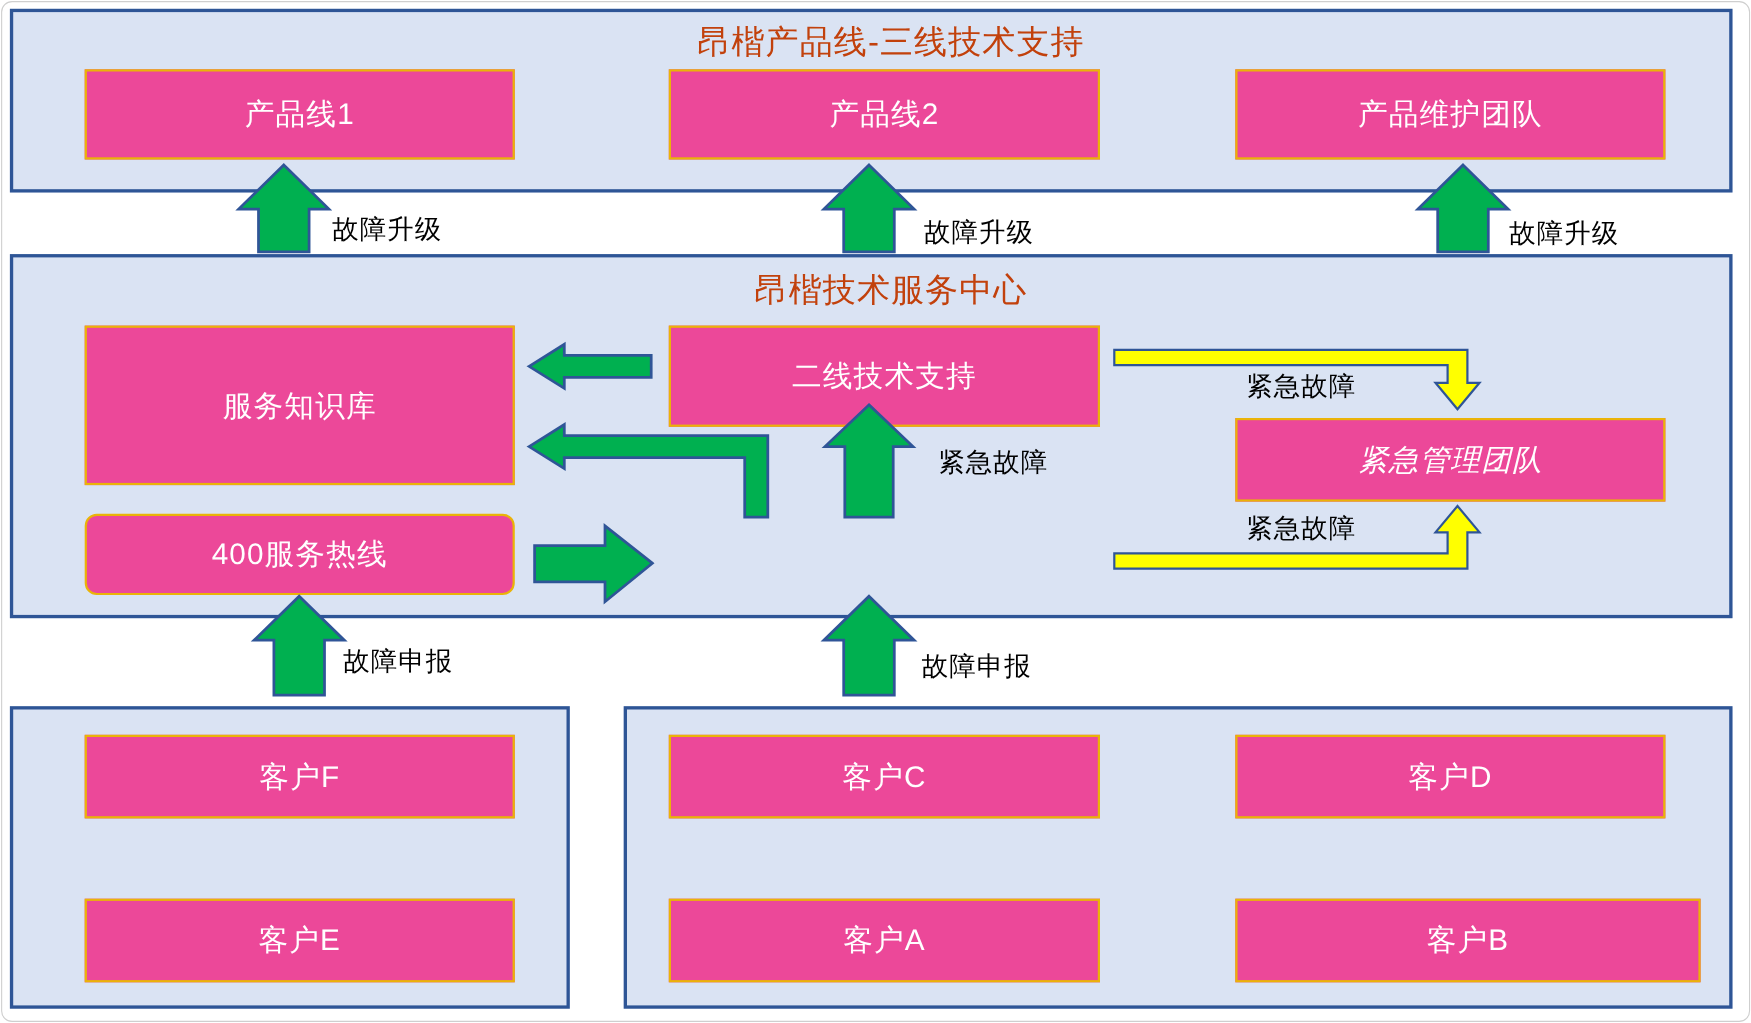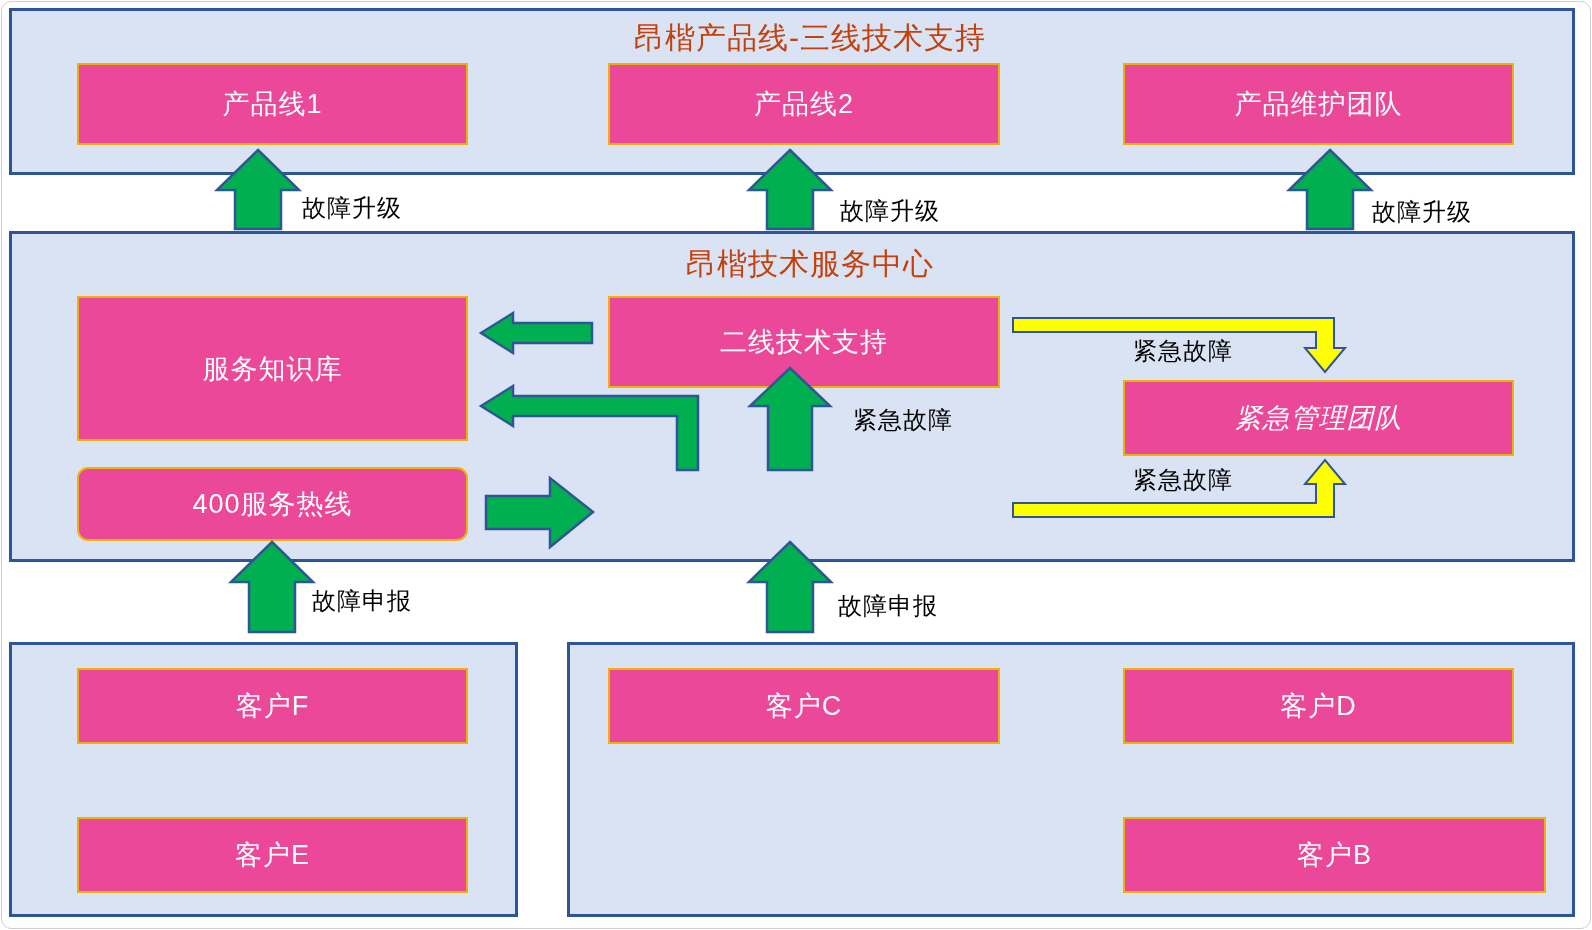--- a/index.html
+++ b/index.html
@@ -38,20 +38,21 @@
   <div class="nodebox" style="left:77px;top:296px;width:391px;height:145px;">服务知识库</div>
   <div class="nodebox" style="left:77px;top:467px;width:391px;height:74px;border-radius:11px;">400服务热线</div>
   <div class="nodebox" style="left:608px;top:296px;width:392px;height:92px;">二线技术支持</div>
   <div class="nodebox" style="left:1123px;top:380px;width:391px;height:76px;font-style:italic;">紧急管理团队</div>
 
   <div class="nodebox" style="left:77px;top:668px;width:391px;height:76px;">客户F</div>
   <div class="nodebox" style="left:77px;top:817px;width:391px;height:76px;">客户E</div>
 
   <div class="nodebox" style="left:608px;top:668px;width:392px;height:76px;text-align:right;">客户C</div>
   <div class="nodebox" style="left:1123px;top:668px;width:391px;height:76px;">客户D</div>
+  <div class="nodebox" style="left:608px;top:817px;width:392px;height:76px;">客户A</div>
   <div class="nodebox" style="left:1123px;top:817px;width:423px;height:76px;">客户B</div>
 
   <svg id="arrows" width="1592" height="930" viewBox="0 0 1592 930">
 
     <polygon stroke="#2f5597" stroke-width="2.5" points="258,150 299,190 281,190 281,229 235,229 235,190 217,190" fill="#00b050"></polygon>
     <polygon stroke="#2f5597" stroke-width="2.5" points="790,150 831,190 813,190 813,229 767,229 767,190 749,190" fill="#00b050"></polygon>
     <polygon stroke="#2f5597" stroke-width="2.5" points="1330,150 1371,190 1353,190 1353,229 1307,229 1307,190 1289,190" fill="#00b050"></polygon>
 
     <polygon stroke="#2f5597" stroke-width="2.5" points="272,542 313,582 295,582 295,632 249,632 249,582 231,582" fill="#00b050"></polygon>
     <polygon stroke="#2f5597" stroke-width="2.5" points="790,542 831,582 813,582 813,632 767,632 767,582 749,582" fill="#00b050"></polygon>

